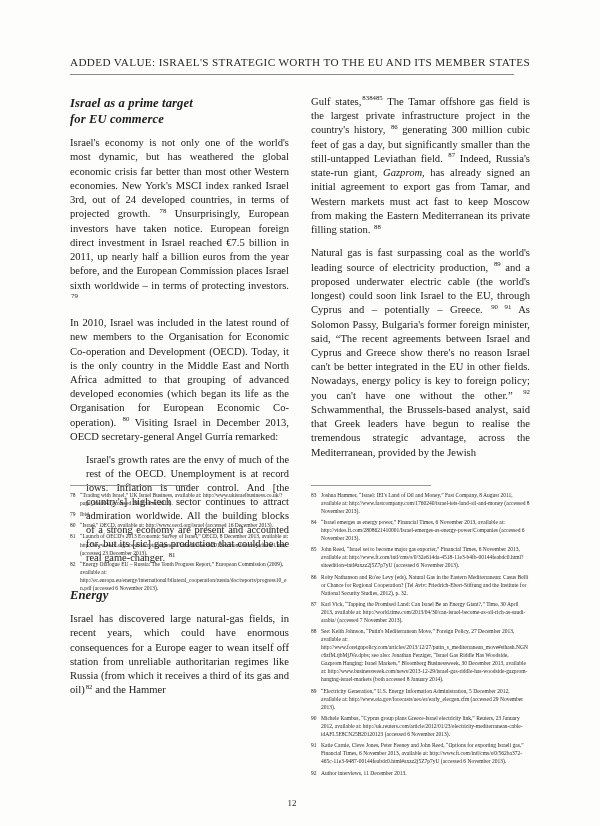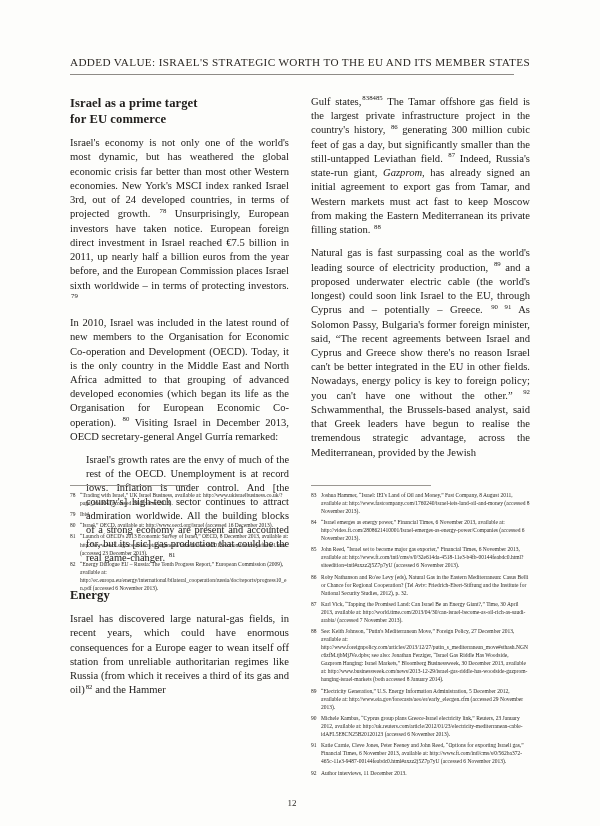--- a/index.html
+++ b/index.html
@@ -46,20 +46,21 @@
     gap: 22px;
     margin-top: 20px;
     align-items: flex-start;
   }
   .col {
     width: 219px;
     flex: 0 0 219px;
   }
 
   h2.section-head {
+    font-style: italic;
     font-weight: bold;
     font-size: 12.6px;
     line-height: 1.28;
     margin: 0 0 9px 0;
     letter-spacing: 0.1px;
   }
   h2.section-head.spaced {
     margin-top: 22px;
   }
 

